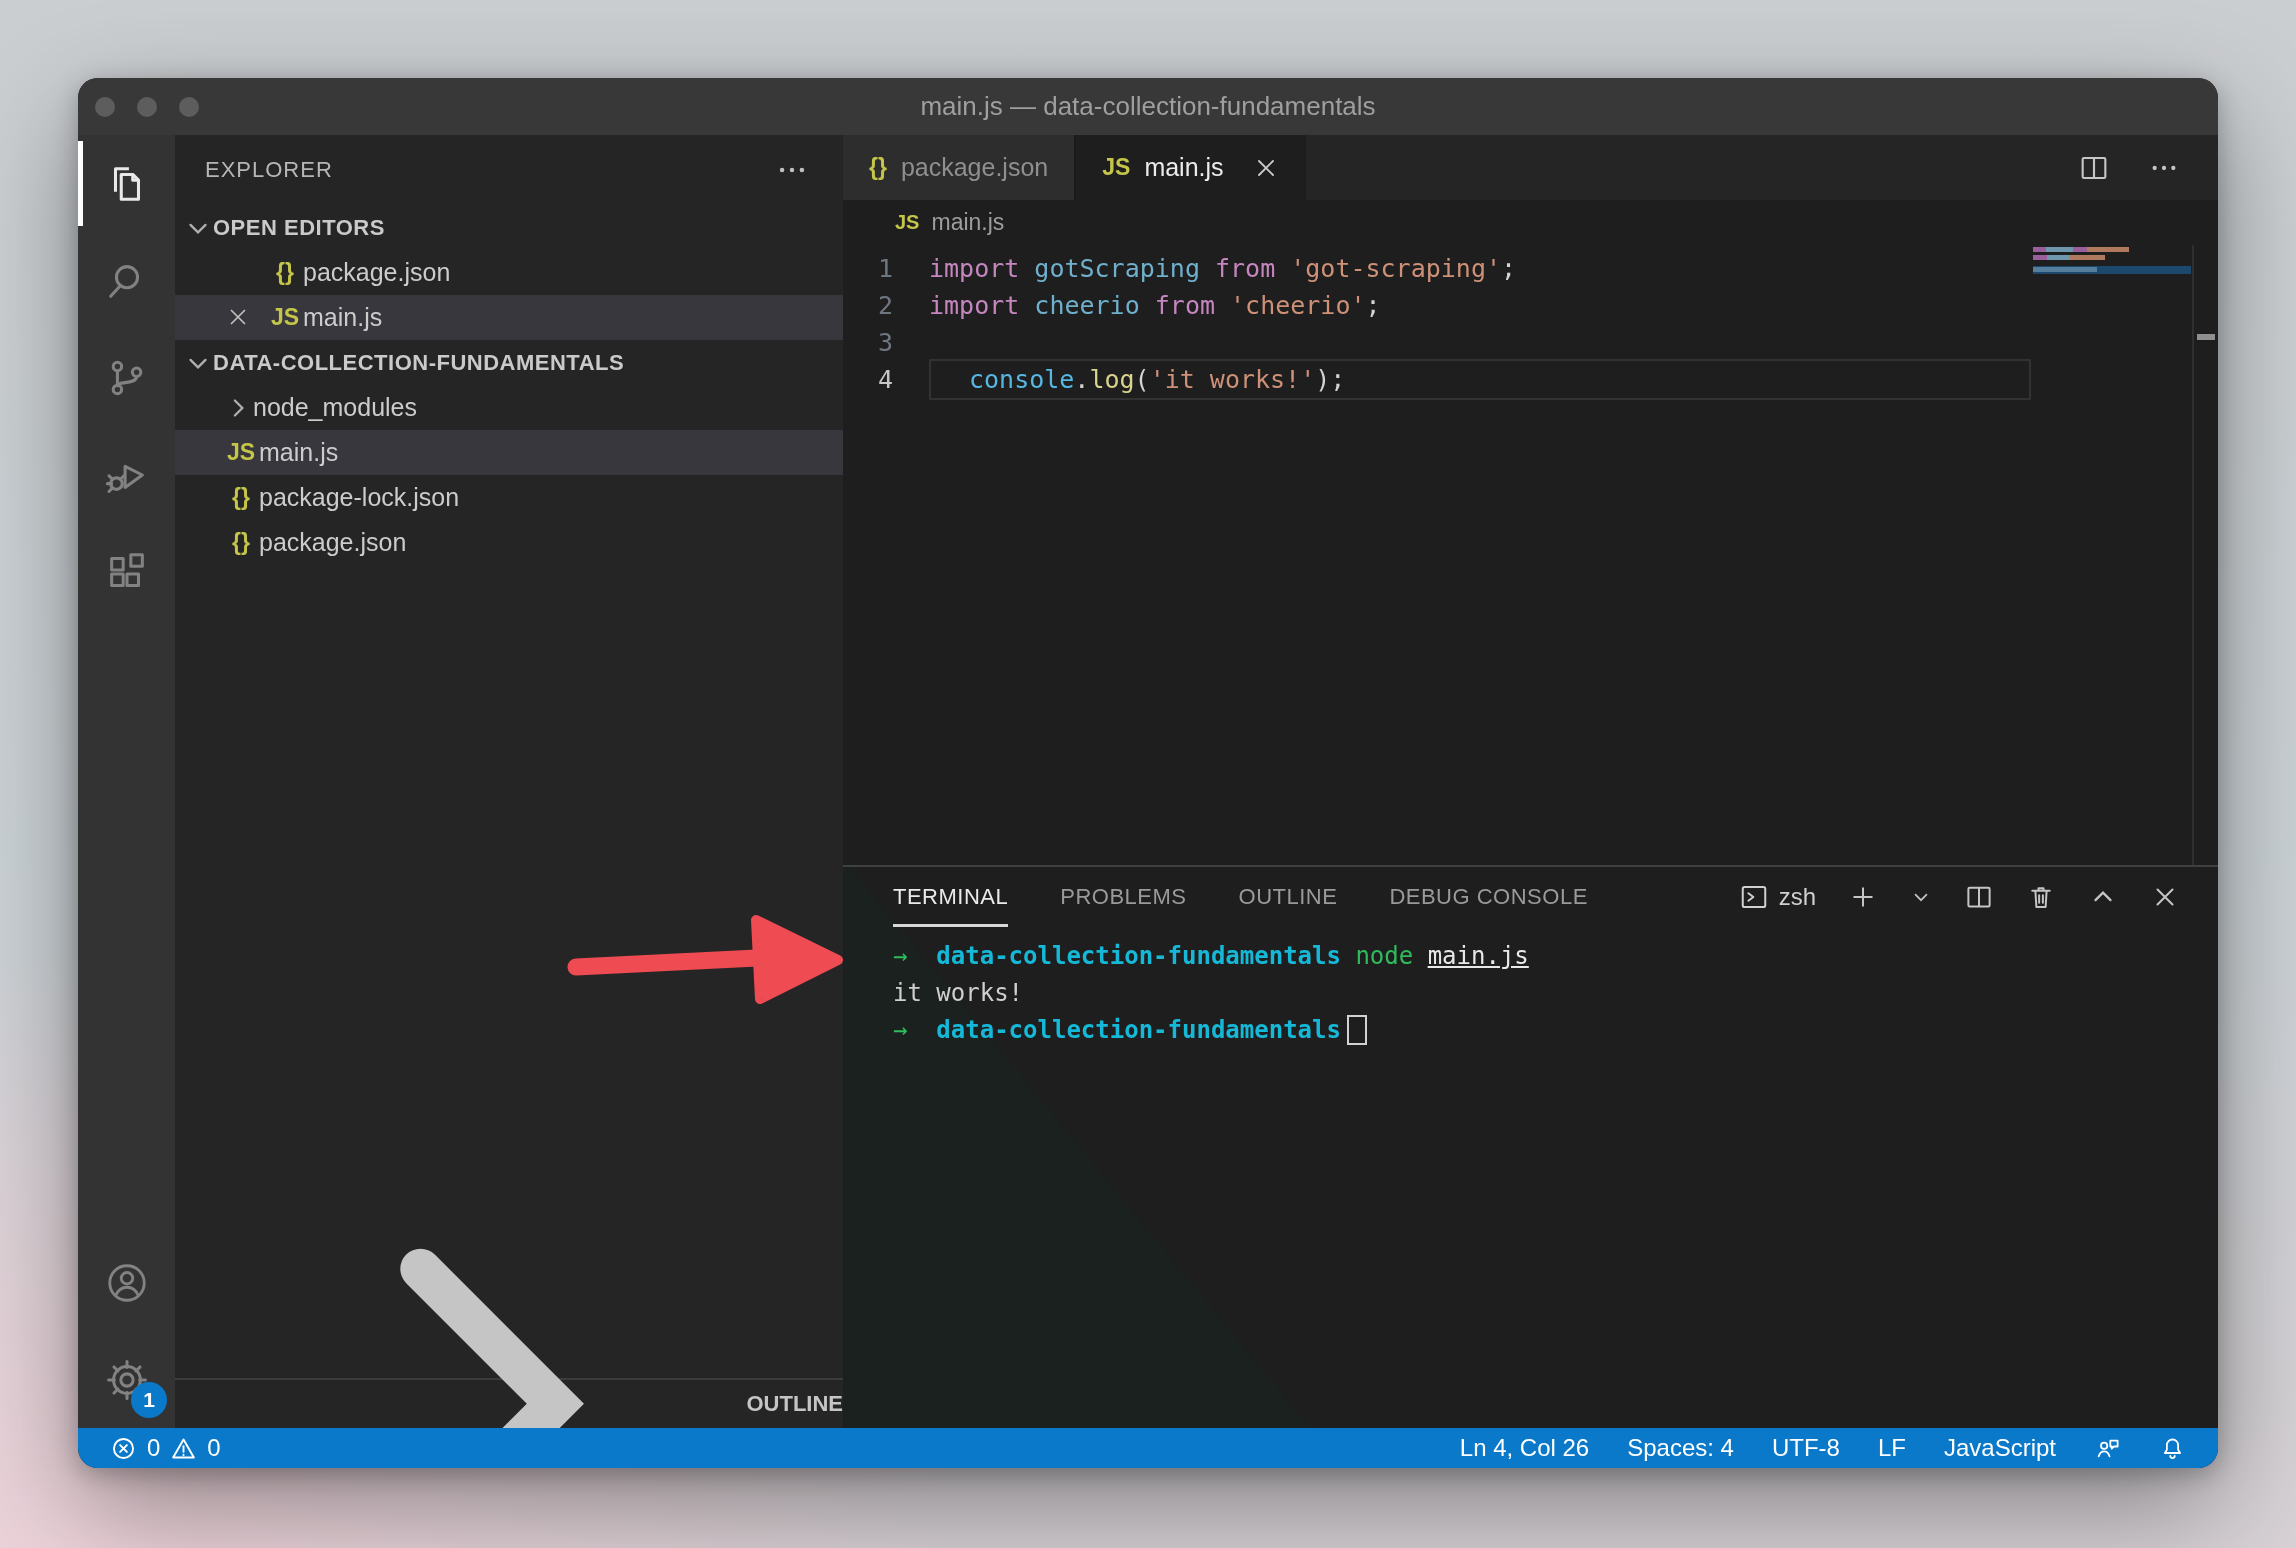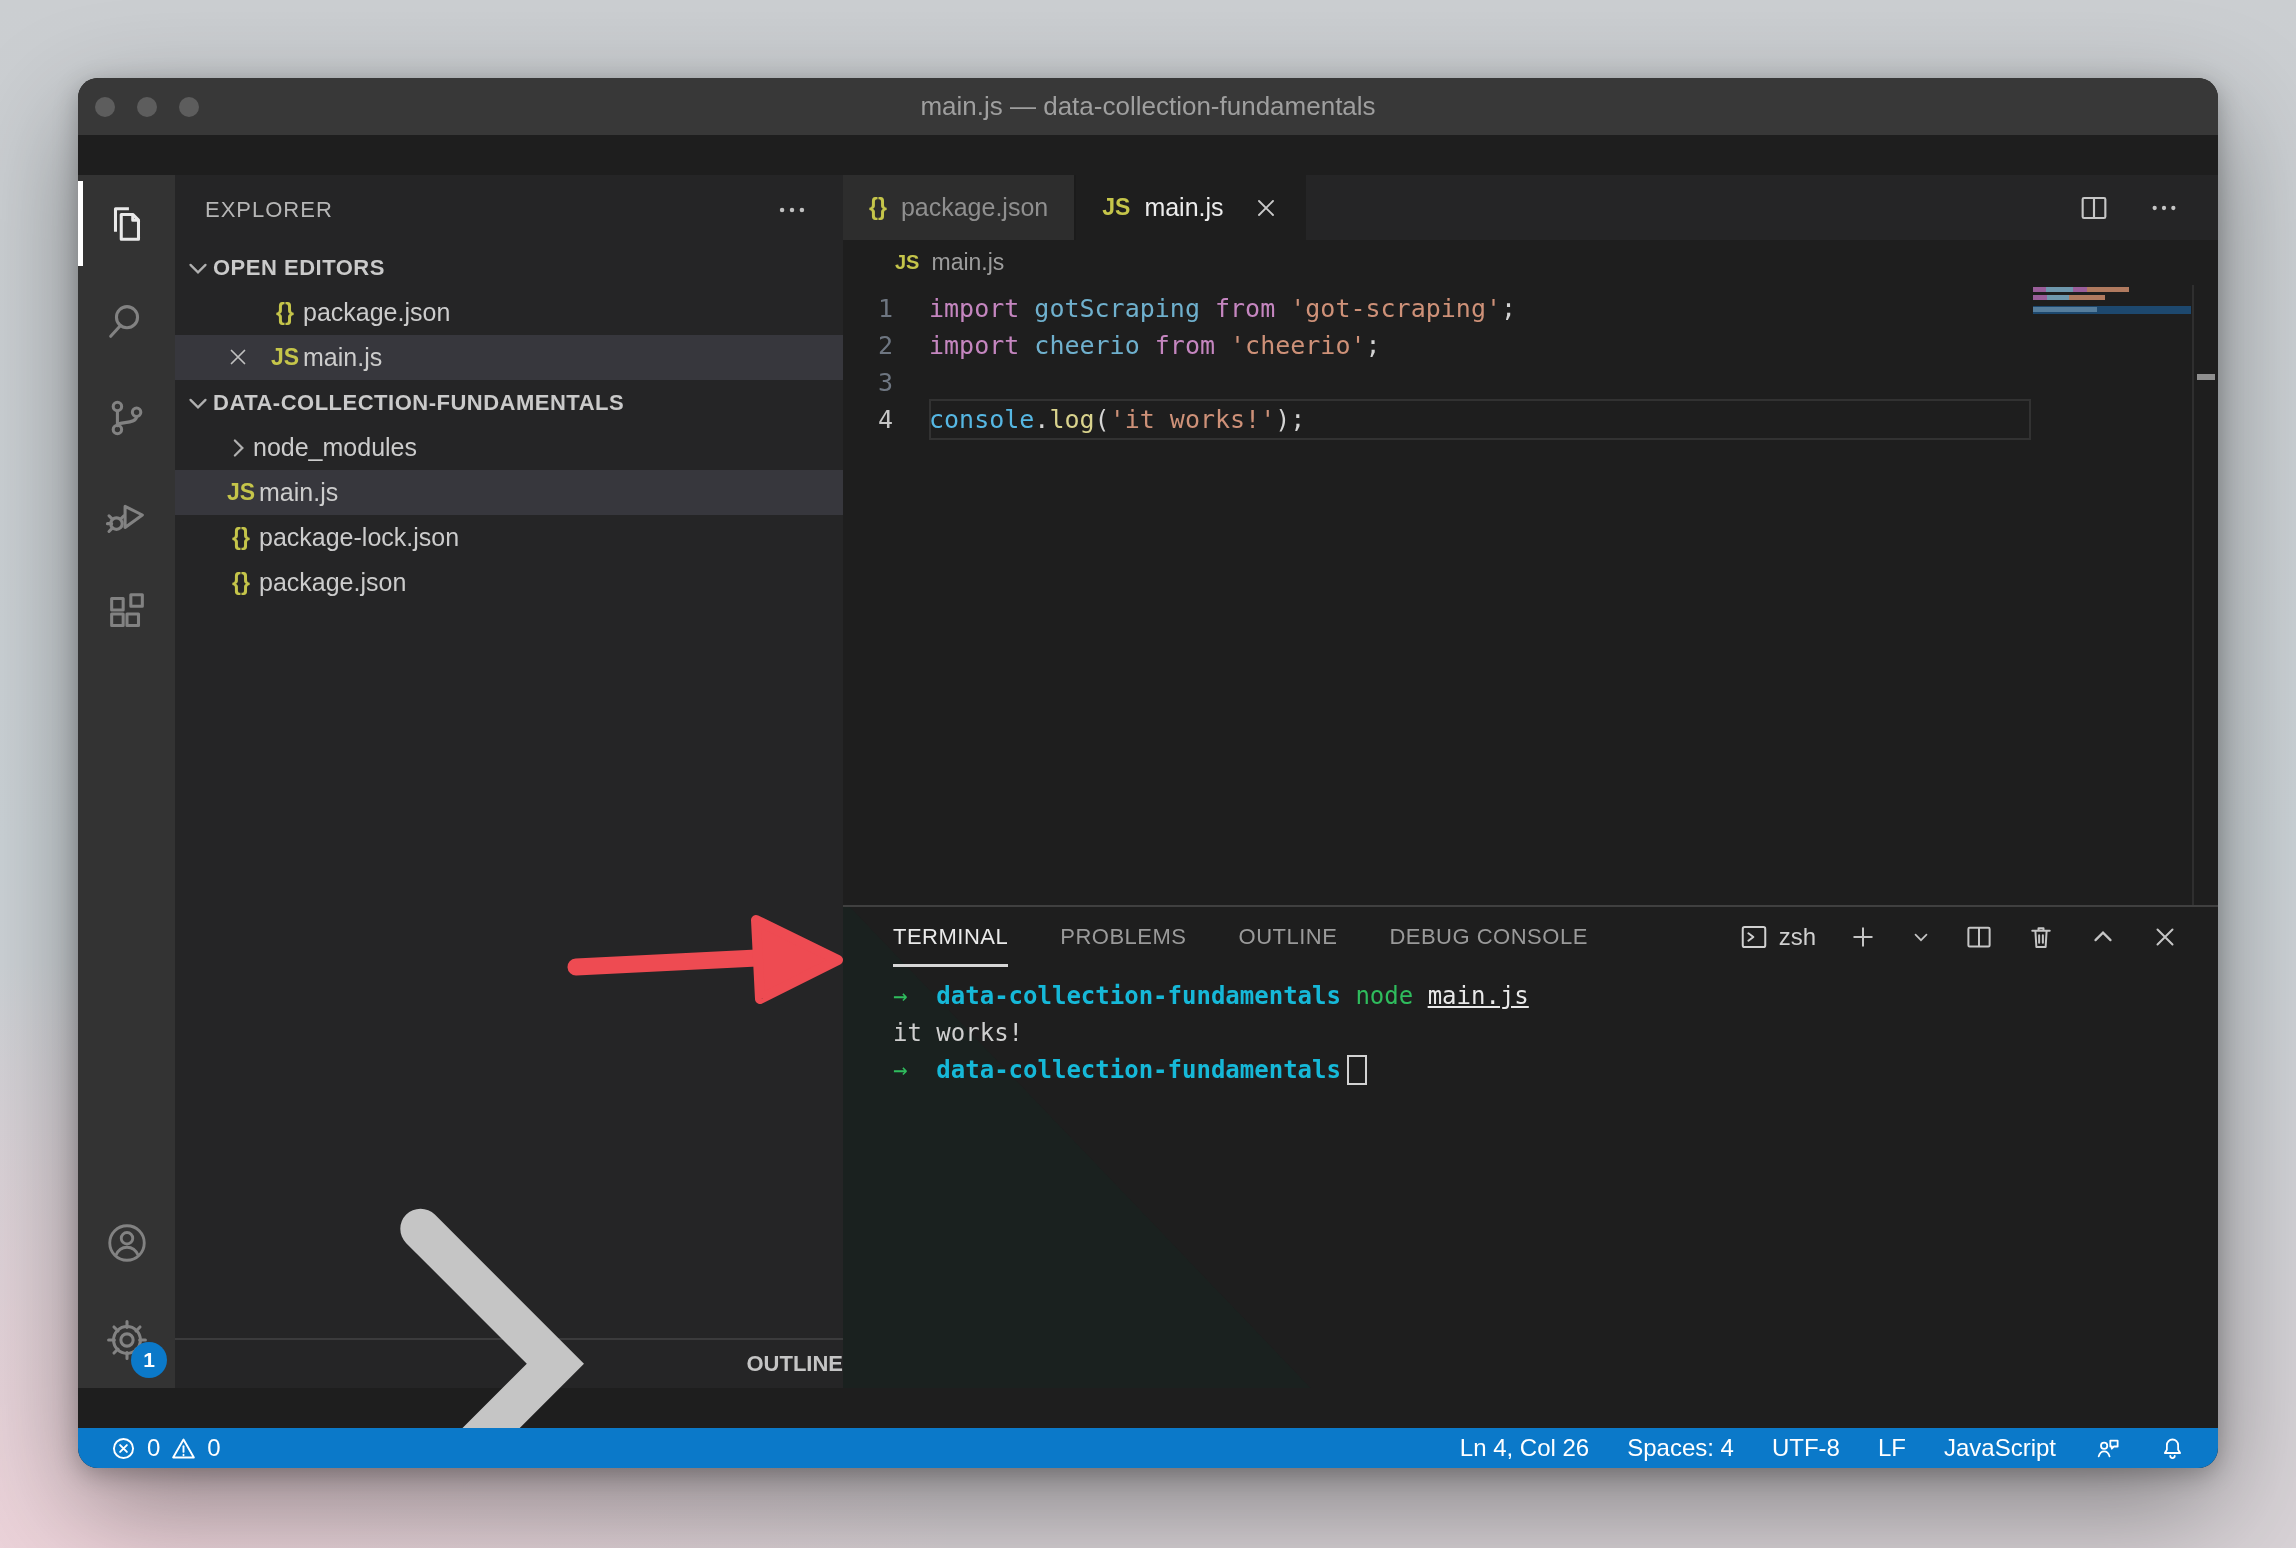--- a/index.html
+++ b/index.html
@@ -10,21 +10,21 @@
       radial-gradient(1400px 1000px at 4% 102%, #eed3da 0%, rgba(238,211,218,0) 62%),
       linear-gradient(180deg, #cbced1 0%, #cbd2d6 55%, #d8d2d6 100%);
   }
   .mono{ font-family:"DejaVu Sans Mono","Liberation Mono",monospace; }
 
   
   .window{
     position:absolute; left:78px; top:78px; width:2140px; height:1390px;
     border-radius:20px; overflow:hidden; background:#1e1e1e;
     box-shadow:0 40px 110px rgba(0,0,0,.38), 0 6px 24px rgba(0,0,0,.25);
-    display:flex; flex-direction:column;gap:40px;
+    display:flex; flex-direction:column;
   }
   .titlebar{ flex:none; height:57px; background:#383838; position:relative; }
   .lights{ position:absolute; left:17px; top:0; height:100%; display:flex; align-items:center; gap:22px; }
   .light{ width:20px; height:20px; border-radius:50%; background:#5d5d5d; }
   .wtitle{
     position:absolute; left:0; right:0; top:0; height:100%;
     display:flex; align-items:center; justify-content:center;
     color:#9f9f9f; font-size:26px;
   }
 
@@ -73,21 +73,21 @@
 
   .breadcrumb{ flex:none; height:45px; display:flex; align-items:center; gap:12px; padding-left:52px; color:#9d9d9d; font-size:23px; }
   .breadcrumb .fi{ width:auto; font-size:20px; }
 
   .codearea{ flex:none; height:620px; position:relative; padding-top:5px; overflow:hidden; }
   .cl{ height:37px; display:flex; align-items:center; position:relative; z-index:2; }
   .ln{ flex:none; width:50px; text-align:right; color:#6e7681; font-size:25px; }
   .cl.current .ln{ color:#c6c6c6; }
   .ct{ margin-left:36px; font-size:25px; }
   .ct span{ white-space:pre; }
-  .tok-kw{ color:#c586c0; } .tok-var{ color:#6fb0cd; } .tok-cons{ color:#56b7e3; }
+  .tok-kw{ color:#c586c0; } .tok-var{ color:#6fb0cd; } .tok-cons{ color:#56b7e3;padding-left:40px; }
   .tok-fn{ color:#d9d38d; } .tok-str{ color:#ce9178; } .tok-pl{ color:#d4d4d4; }
   .curline{ position:absolute; left:86px; top:114px; width:1102px; height:41px; border:2px solid rgba(255,255,255,.09); z-index:1; }
 
   .minimap{ position:absolute; left:1190px; top:2px; width:158px; z-index:3; }
   .mm1{ height:5px; width:96px; margin-bottom:3px;
         background:linear-gradient(90deg,#9a5e9a 0 14%,#6f98ad 14% 42%,#9a5e9a 42% 56%,#b07a5f 56% 100%); }
   .mm2{ height:5px; width:72px;
         background:linear-gradient(90deg,#9a5e9a 0 20%,#6f98ad 20% 50%,#b07a5f 50% 100%); }
   .mmblue{ margin-top:6px; height:8px; width:158px; background:#1d486e; position:relative; }
   .mmblue i{ position:absolute; left:0; top:1px; height:5px; width:64px; background:#557d9c; }

